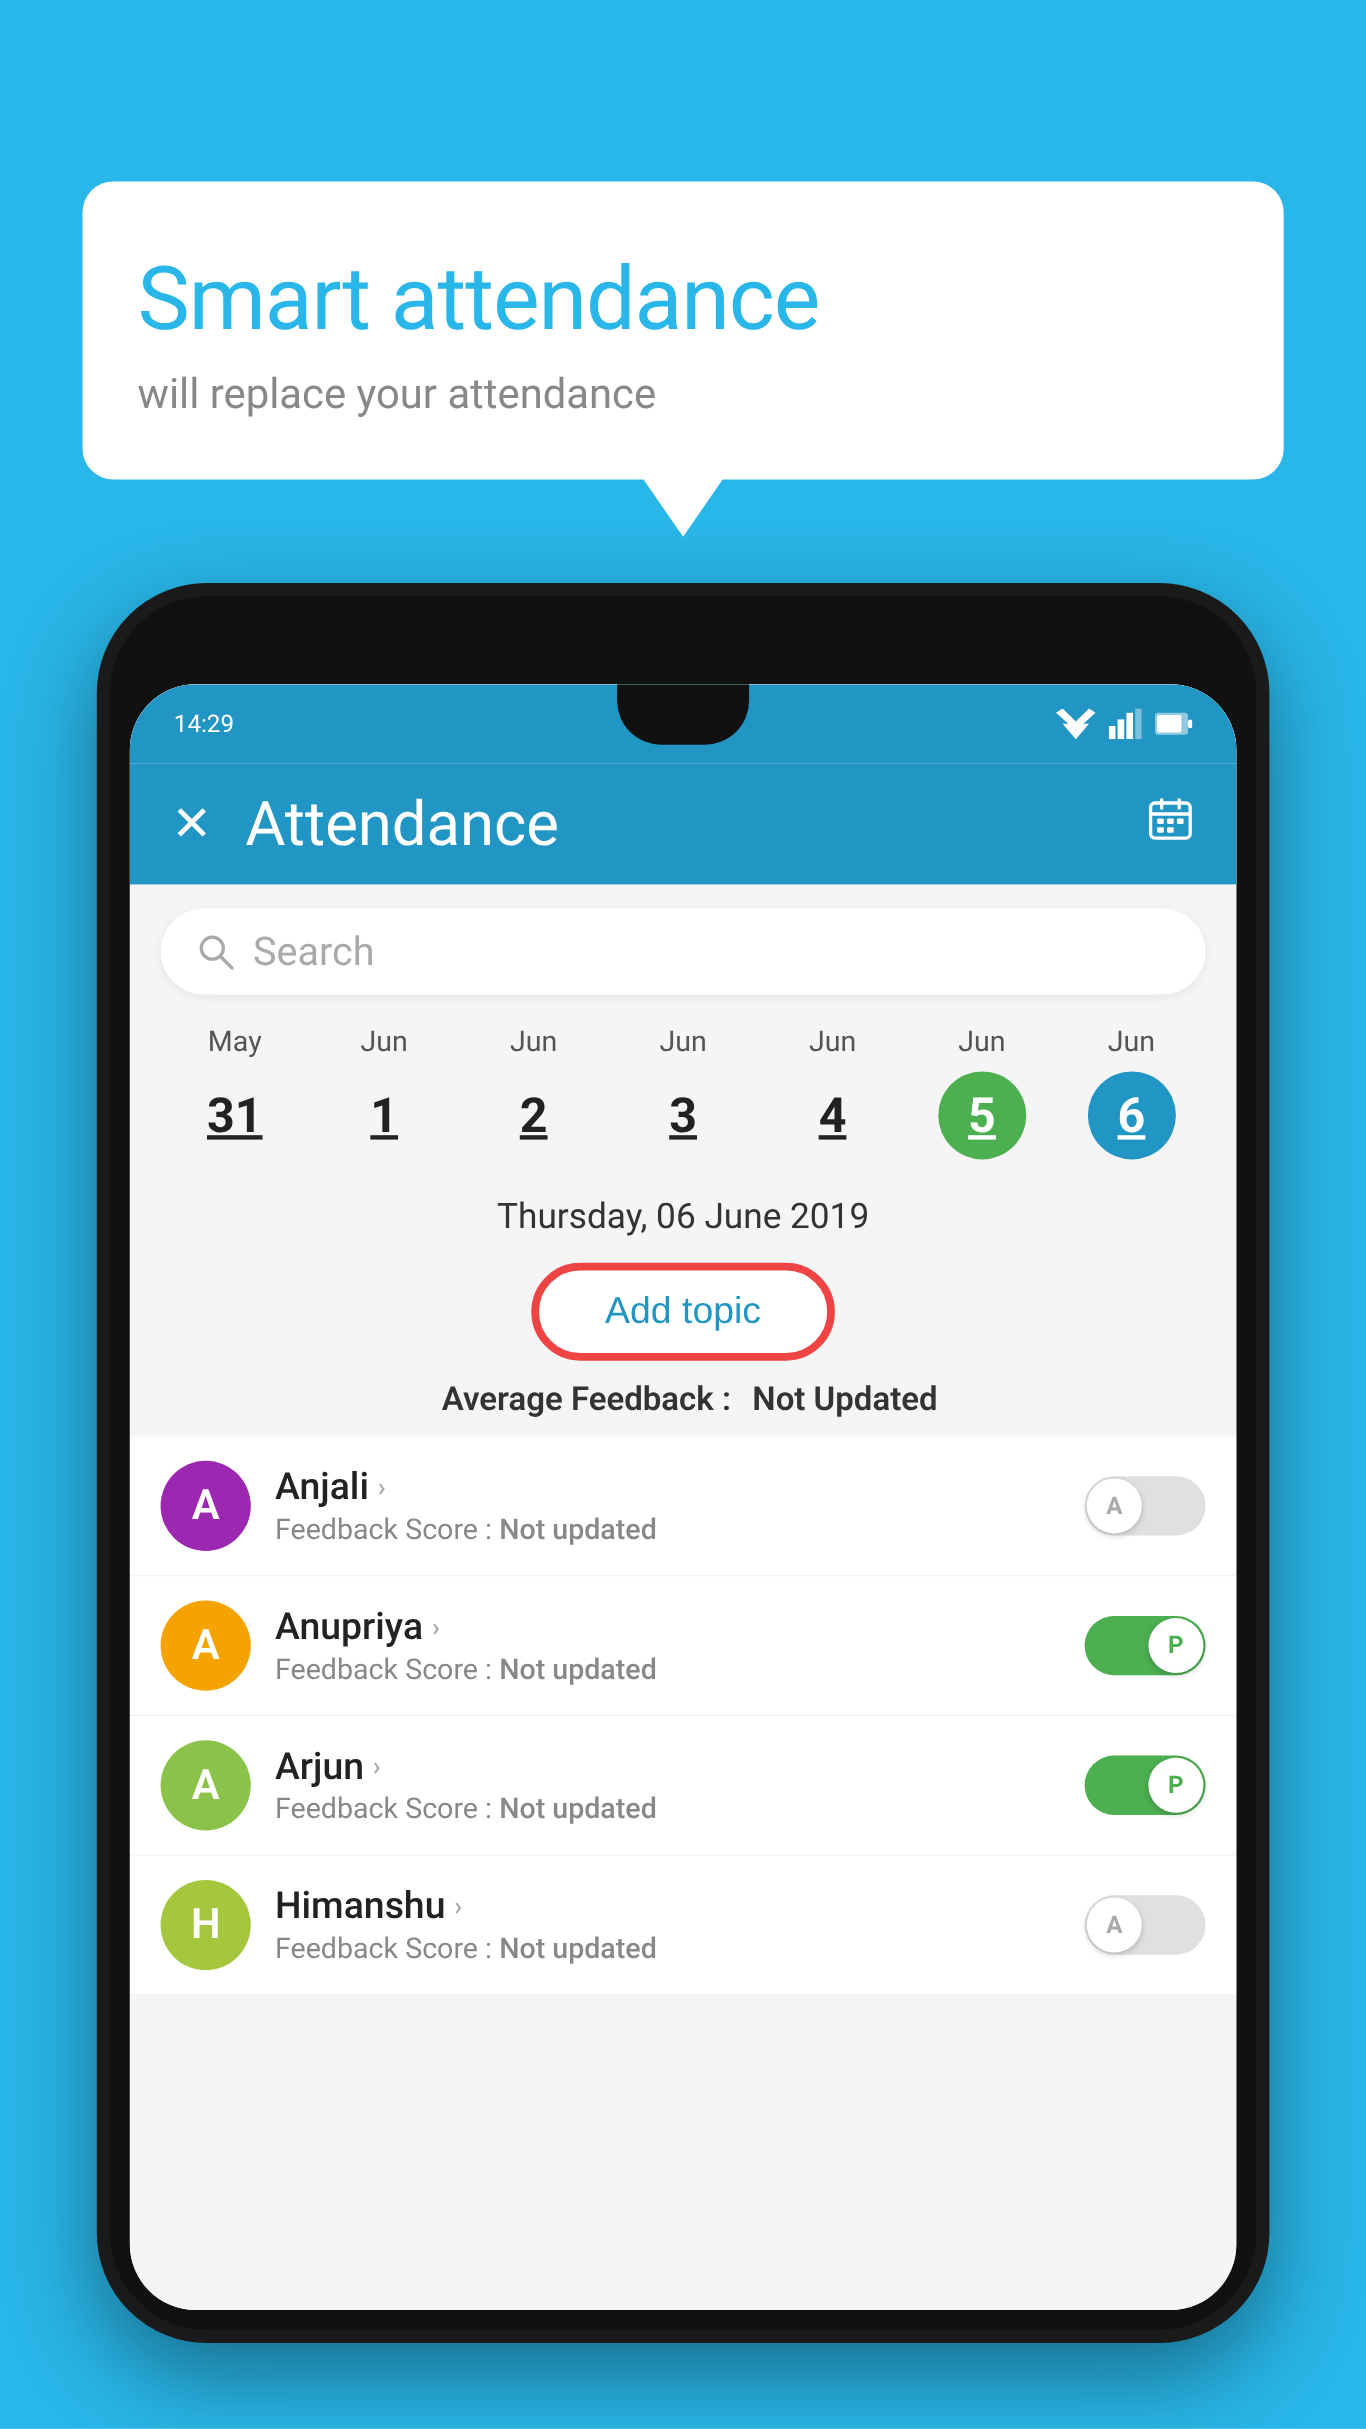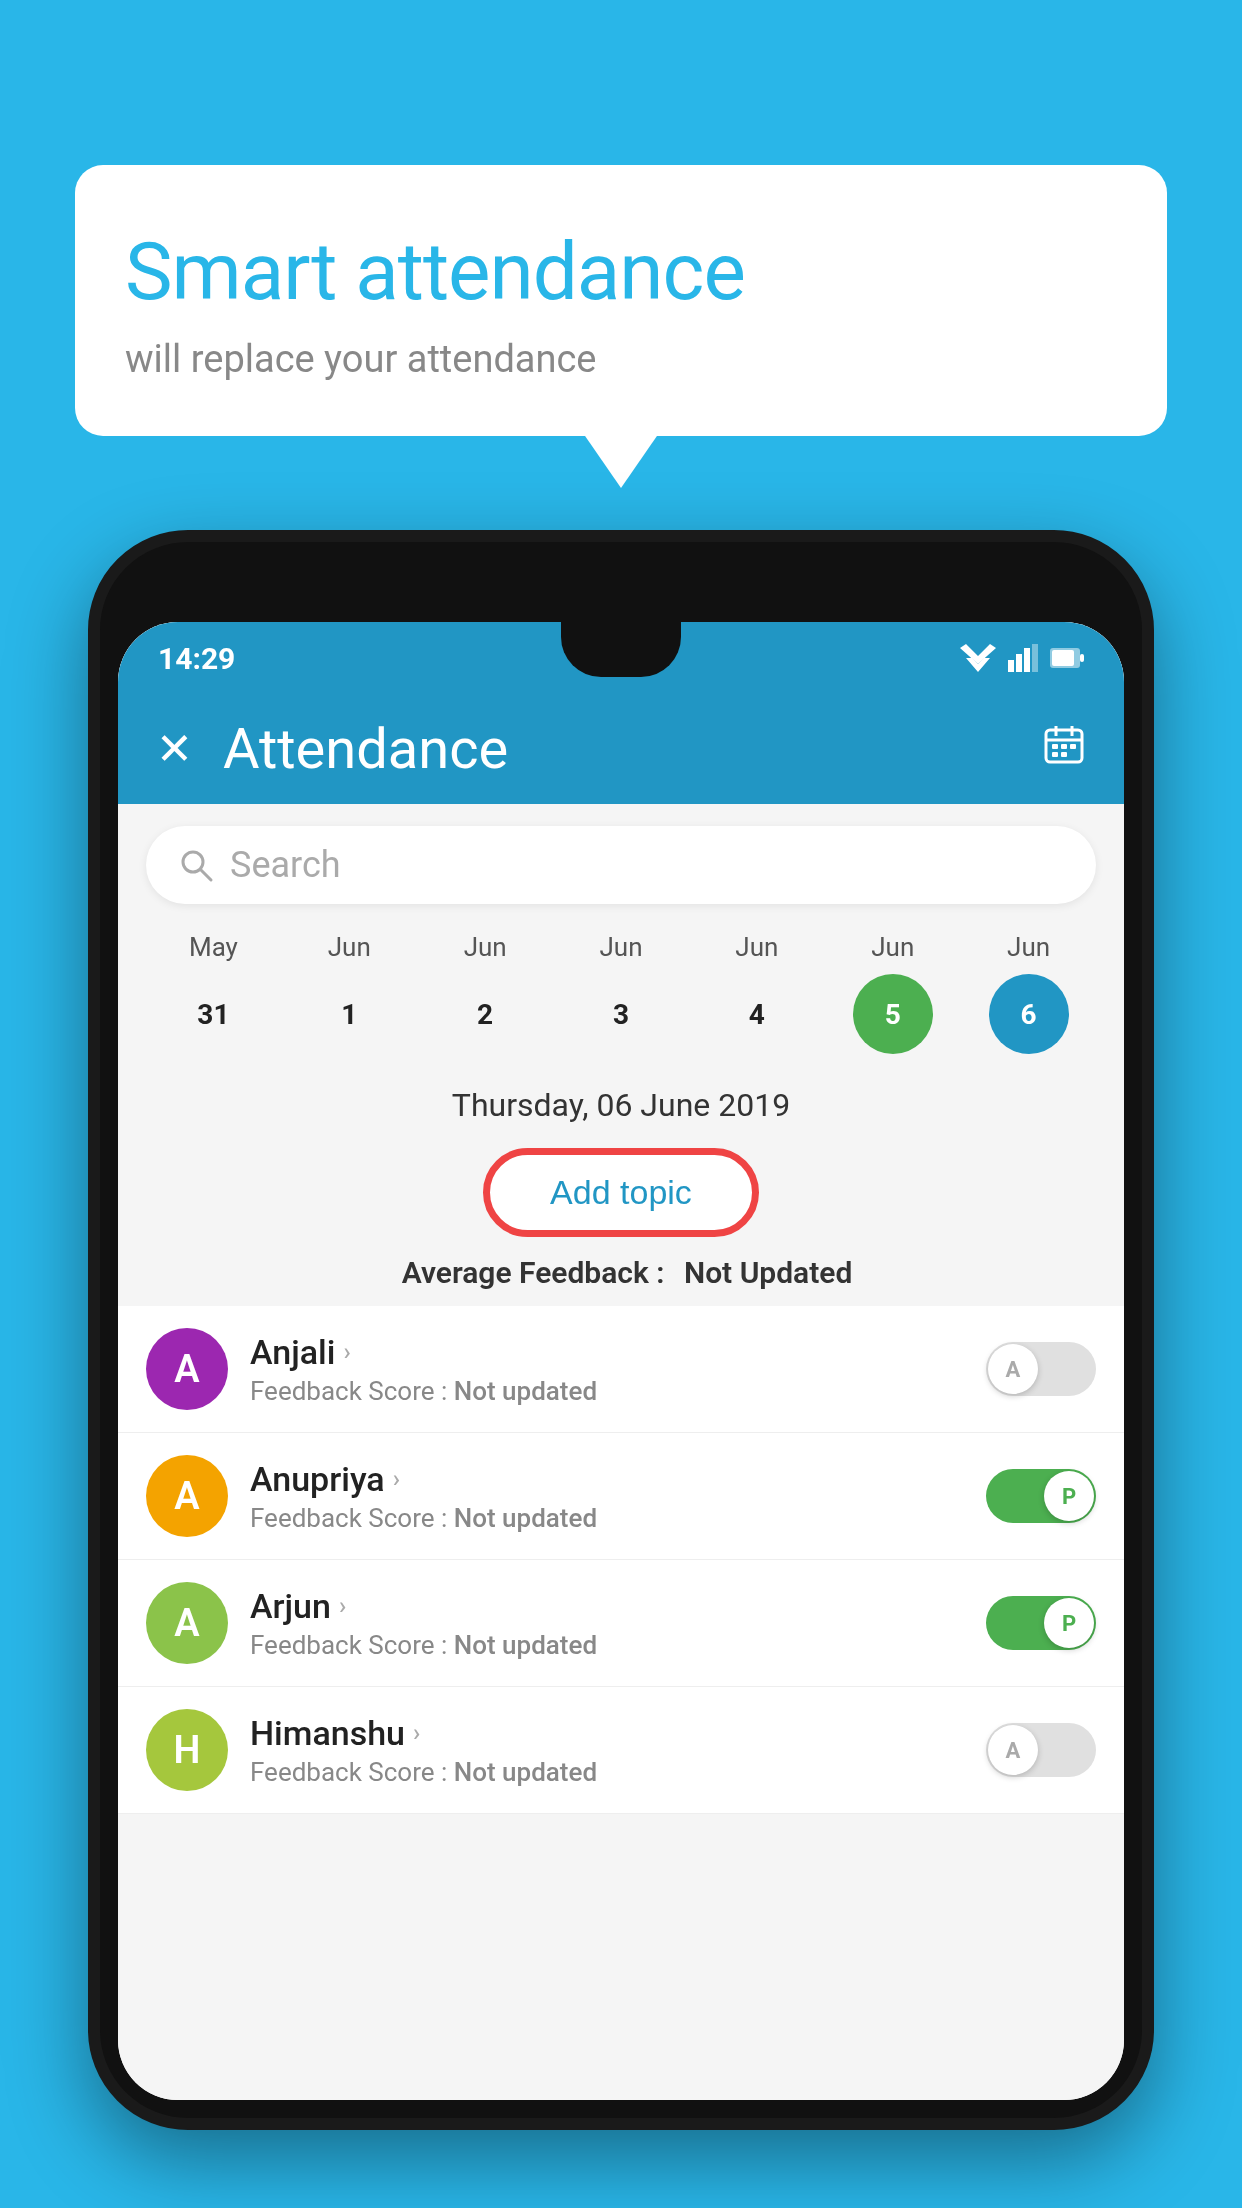--- a/index.html
+++ b/index.html
@@ -98,22 +98,22 @@
       height: 72px;
       display: flex;
       align-items: center;
       justify-content: space-between;
       padding: 0 40px;
       padding-top: 0;
       position: relative;
     }
     .status-time {
       color: white;
-      font-size: 30px;
-      font-weight: 700;
+      font-size: 22px;
+      font-weight: 400;
     }
     .status-icons {
       display: flex;
       align-items: center;
       gap: 12px;
     }
     .status-icons svg {
       fill: white;
     }
 
@@ -165,30 +165,31 @@
       flex: 1;
       text-align: center;
       cursor: pointer;
     }
     .date-month {
       font-size: 26px;
       color: #555;
       margin-bottom: 12px;
     }
     .date-num {
-      font-size: 28px;
+      font-size: 44px;
       font-weight: 700;
       color: #222;
       width: 80px;
       height: 80px;
       display: flex;
       align-items: center;
       justify-content: center;
       margin: 0 auto;
       border-radius: 50%;
+      text-decoration: underline;
     }
     .date-num.today {
       background: #4caf50;
       color: white;
     }
     .date-num.selected {
       background: #2196c4;
       color: white;
     }
 

